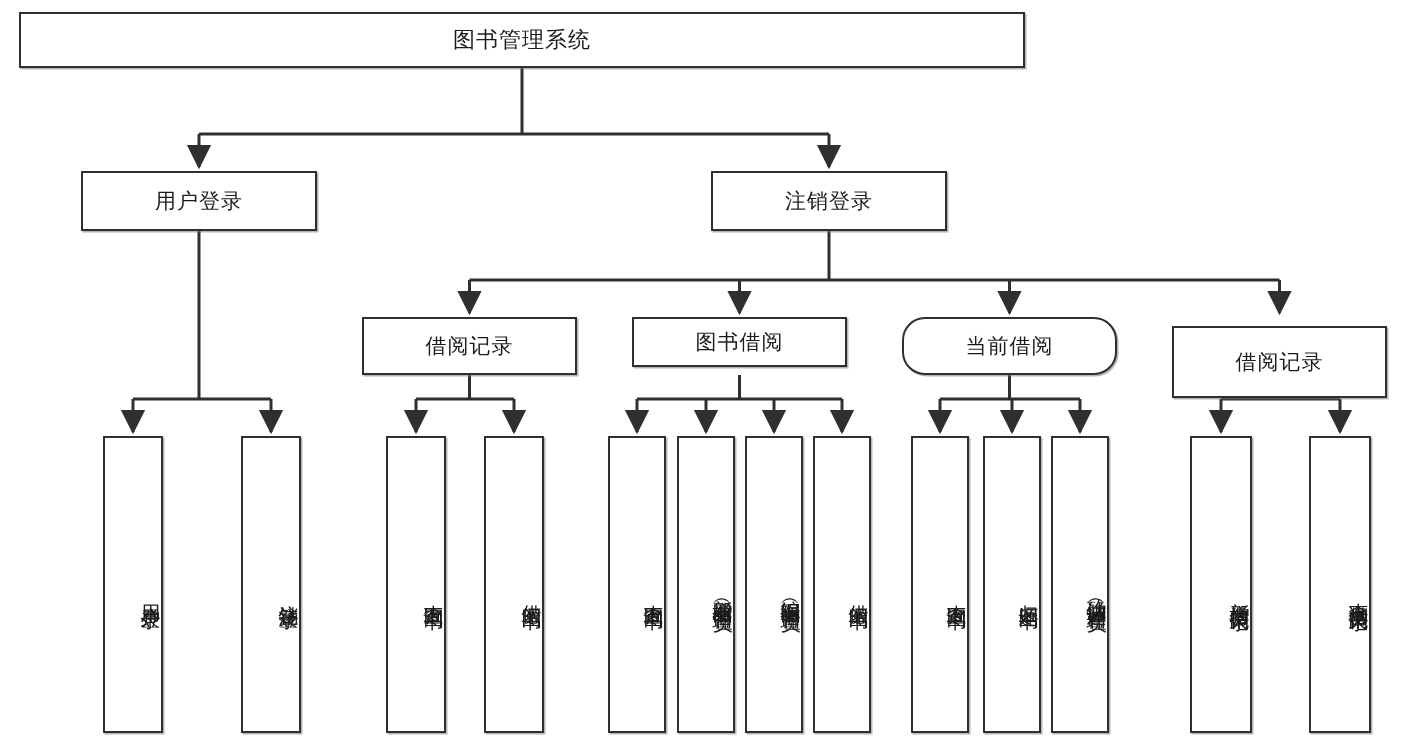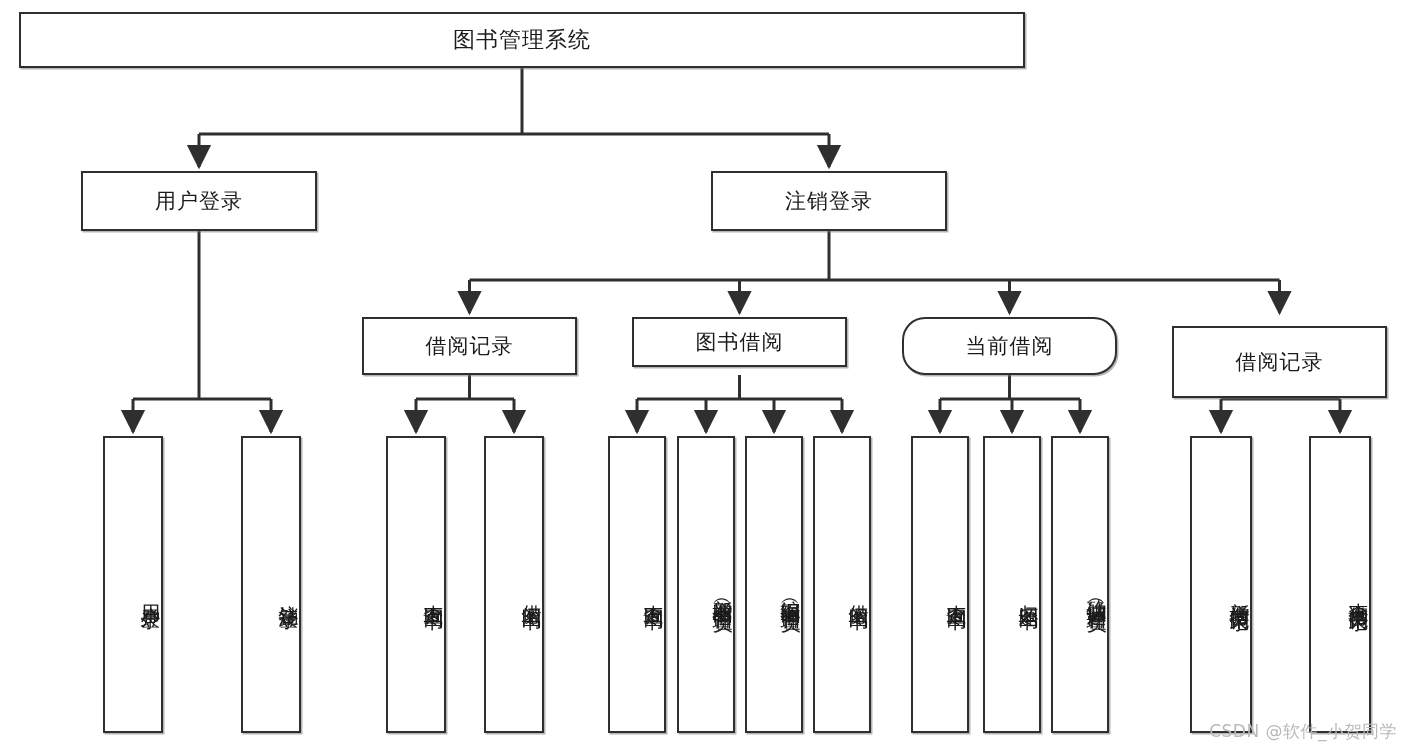--- a/index.html
+++ b/index.html
@@ -175,14 +175,13 @@
         <span class="vtext">确认归还（管理员）</span>
       </div>
       <div class="node vert" style="left: 1190px; top: 436px; width: 62px; height: 297px;">
         <span class="vtext">新增借阅记录</span>
       </div>
       <div class="node vert" style="left: 1309px; top: 436px; width: 62px; height: 297px;">
         <span class="vtext">查询借阅记录</span>
       </div>
     </div>
 
-  <div id="watermark">CSDN @软件_小贺同学</div>
 </div>
 
 </body></html>

